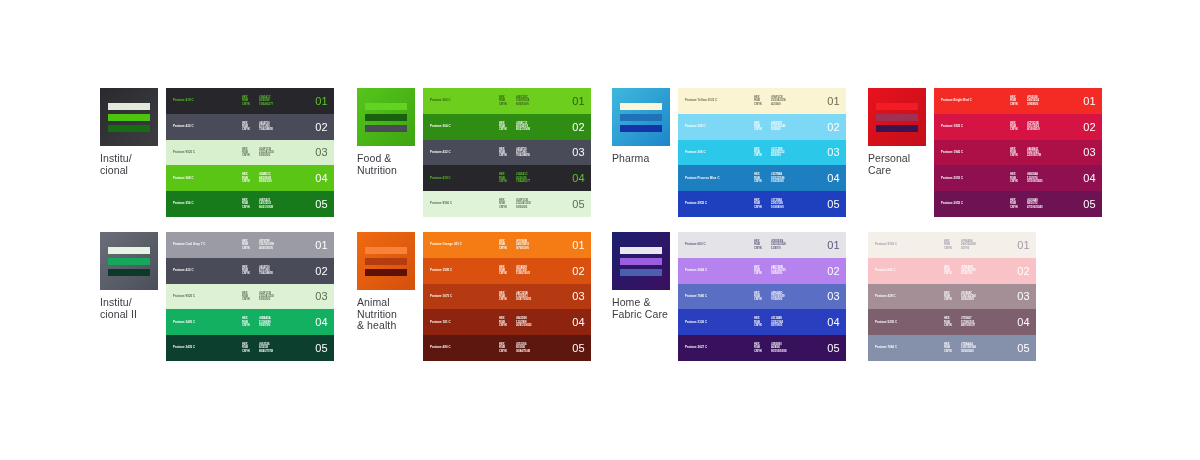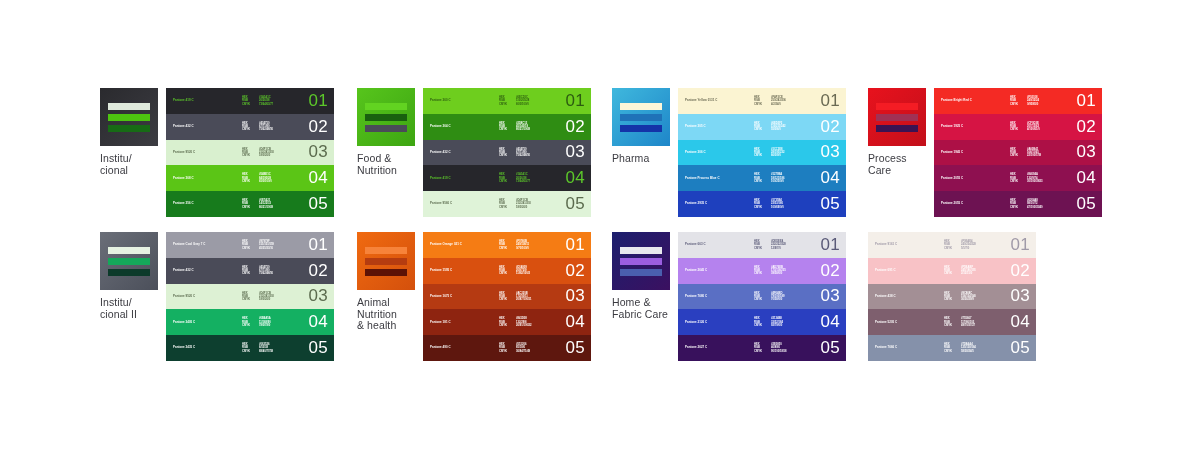--- a/index.html
+++ b/index.html
@@ -51,21 +51,21 @@
     display:flex; gap:9px;
   }
   .vkeys, .vvals {
     font-size:2.7px;
     line-height:3.3px;
     font-weight:bold;
     white-space:pre-line;
   }
   .num {
     position:absolute; right:6px;
-    font-size:17px;
+    font-size:11px;
     line-height:12px;
     font-weight:300;
     letter-spacing:0.3px;
   }
 </style>
 </head>
 <body style="background: rgb(255, 255, 255);">
 
 <div id="sheet">
     <div class="group" style="left: 100px; top: 88px;">
@@ -286,21 +286,21 @@
         </div>
       </div>
     </div>
     <div class="group" style="left: 868px; top: 88px;">
       <div class="group-left">
         <div class="thumb" style="background: linear-gradient(135deg, rgb(232, 18, 29), rgb(194, 15, 26));">
           <div class="thumb-bar" title="#f41c24" style="background: rgb(244, 28, 36);"></div>
           <div class="thumb-bar" title="#a03154" style="background: rgb(160, 49, 84);"></div>
           <div class="thumb-bar" title="#3b1352" style="background: rgb(59, 19, 82);"></div>
         </div>
-        <div class="group-label">Process
+        <div class="group-label">Personal
 Care</div>
       </div>
       <div class="rows">
         <div class="row" style="background: rgb(244, 42, 36); color: rgb(255, 255, 255);">
           <div class="pantone">Pantone Bright Red C</div>
           <div class="valcols">
             <div class="vkeys">HEX
 RGB
 CMYK</div>
             <div class="vvals">#F02018

